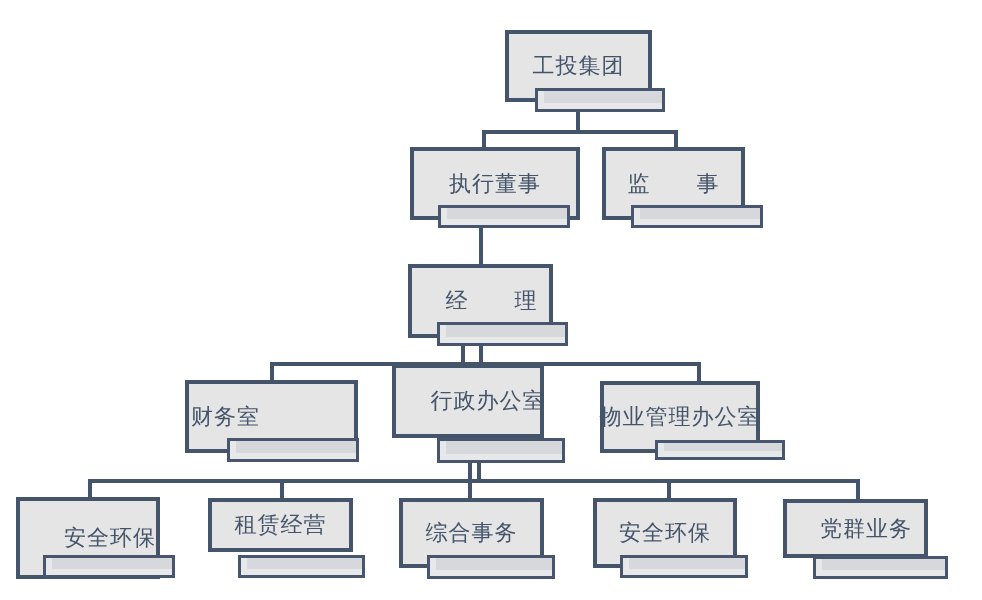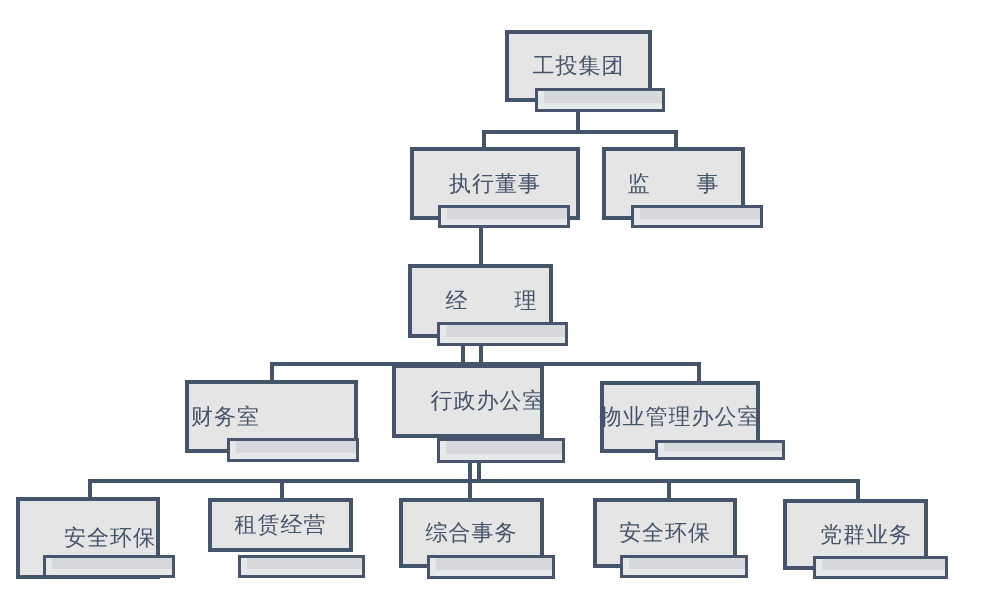--- a/index.html
+++ b/index.html
@@ -26,21 +26,21 @@
   .n2b{left:602px;top:147px;width:143px;height:73px;}  .n2s{left:631px;top:205px;width:132px;height:23px;}
   .n3b{left:408px;top:264px;width:145px;height:74px;padding-left:22px;}  .n3s{left:437px;top:322px;width:131px;height:24px;}
   .n4b{left:185px;top:380px;width:173px;height:73px;justify-content:flex-start;padding-left:2px;}
                                                        .n4s{left:227px;top:438px;width:132px;height:24px;}
   .n5b{left:392px;top:364px;width:152px;height:74px;padding-left:40px;}  .n5s{left:437px;top:438px;width:128px;height:25px;}
   .n6b{left:600px;top:381px;width:160px;height:72px;}  .n6s{left:655px;top:440px;width:130px;height:20px;}
   .n7b{left:16px;top:497px;width:144px;height:82px;justify-content:flex-end;}   .n7s{left:43px;top:555px;width:132px;height:23px;}
   .n8b{left:208px;top:498px;width:145px;height:54px;}  .n8s{left:238px;top:555px;width:127px;height:23px;}
   .n9b{left:399px;top:498px;width:145px;height:70px;}  .n9s{left:427px;top:555px;width:128px;height:24px;}
   .n10b{left:593px;top:498px;width:144px;height:70px;} .n10s{left:620px;top:555px;width:128px;height:23px;}
-  .n11b{left:783px;top:499px;width:145px;height:71px;padding-left:21px;} .n11s{left:813px;top:556px;width:135px;height:23px;}
+  .n11b{left:783px;top:499px;width:145px;height:59px;padding-left:21px;} .n11s{left:813px;top:556px;width:135px;height:23px;}
   
   .c1{left:576px;top:100px;width:4px;height:34px;}      
   .c2{left:482px;top:130px;width:196px;height:4px;}     
   .c3{left:482px;top:130px;width:4px;height:20px;}      
   .c4{left:674px;top:130px;width:4px;height:20px;}      
   .c5{left:479px;top:225px;width:4px;height:43px;}      
   .c6{left:461px;top:343px;width:4px;height:23px;}      
   .c7{left:479px;top:343px;width:4px;height:42px;}      
   .c8{left:270px;top:362px;width:431px;height:4px;}     
   .c9{left:270px;top:362px;width:4px;height:22px;}      

